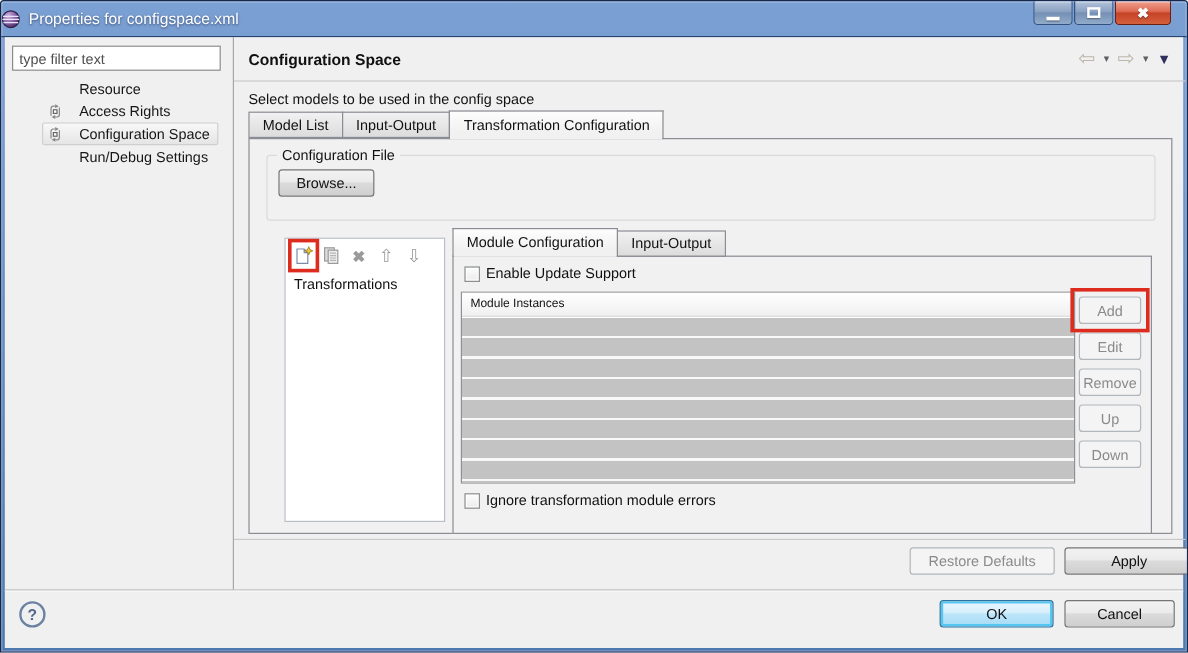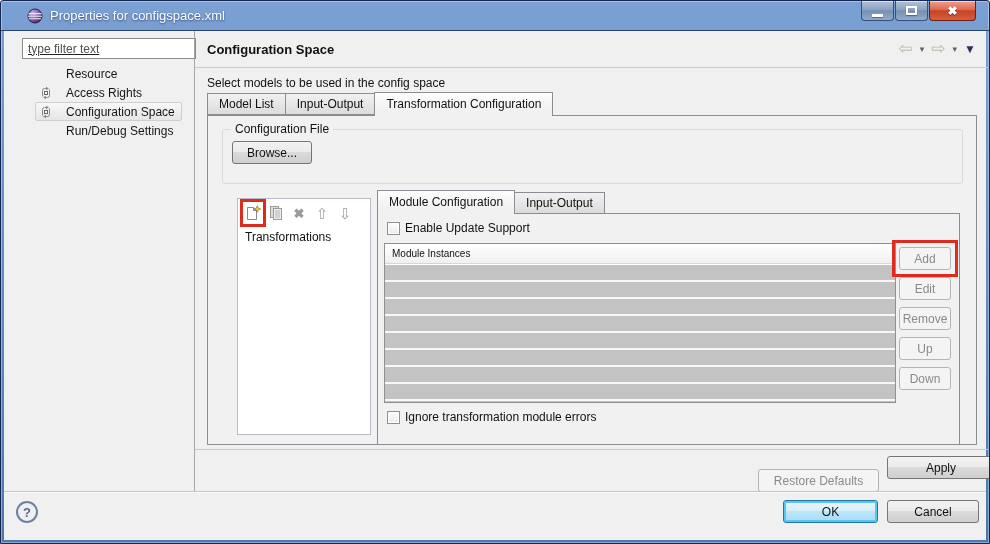--- a/index.html
+++ b/index.html
@@ -5,42 +5,42 @@
   * { box-sizing: border-box; margin: 0; padding: 0; }
   html,body { background:#fff; }
   body { font-family:"Liberation Sans", sans-serif; }
 
   .window { position:relative; width:990px; height:544px; overflow:hidden;
     background:linear-gradient(180deg,#7ba0d3,#4d79b0);
     border:1px solid #16284f; border-radius:3px 3px 0 0;
     box-shadow:inset 0 0 0 1px rgba(255,255,255,.35); }
 
   .titlebar { position:absolute; left:0; top:0; right:0; height:30px;
-    display:flex; align-items:center; gap:7px; padding-left:26px;
+    display:flex; align-items:center; gap:7px; padding-left:0;
     border-bottom:1px solid #28446f; }
   .win-title { color:#fff; font-size:13px; text-shadow:0 1px 2px rgba(5,15,45,.6); }
   .app-icon { width:16px; height:16px; display:block; }
 
   .win-controls { position:absolute; top:0; right:13px; display:flex; gap:1px; z-index:9; }
   .wbtn { width:33px; height:20px; border:1px solid #33507e; border-top:none;
     border-radius:0 0 4px 4px; display:flex; align-items:center; justify-content:center;
     background:linear-gradient(180deg,#b3c3da 0%,#8ba2c2 45%,#7590b4 52%,#91abca 100%);
     box-shadow:inset 0 1px 0 rgba(255,255,255,.55); cursor:default; }
   .wbtn.close { width:47px; border-color:#6b2012;
     background:linear-gradient(180deg,#f0a192 0%,#dd6a50 45%,#c64227 52%,#d4603c 100%); }
   .g-min { width:11px; height:3px; background:#fff; margin-top:9px; box-shadow:0 1px 1px rgba(0,0,0,.35); }
   .g-max { width:11px; height:9px; border:2px solid #fff; box-shadow:0 1px 1px rgba(0,0,0,.35); }
   .g-close { color:#fff; font-size:12px; font-weight:bold; line-height:1; text-shadow:0 1px 1px rgba(0,0,0,.45); }
 
   .client { position:absolute; left:3px; right:3px; top:30px; bottom:3px; background:#f0f0f0; }
 
   
-  .filter-input { position:absolute; left:18px; top:7px; width:174px; height:21px;
+  .filter-input { position:absolute; left:6px; top:7px; width:174px; height:21px;
     border:1px solid #8b8b8b; background:#fff; font-size:12px; padding:0 5px;
-    font-family:inherit; color:#222;text-decoration:underline; }
+    font-family:inherit; color:#222; }
   .filter-input::placeholder { color:#4f4f4f; opacity:1; }
   .trow { position:absolute; left:31px; height:19px; display:flex; align-items:center; gap:12px;
     padding:0 6px 0 2px; font-size:12px; color:#161616; cursor:default; border:1px solid transparent; }
   .trow.sel { background:linear-gradient(180deg,#f8f8f8,#e5e5e5); border:1px solid #cfcfcf; border-radius:2px; }
   .ticon { width:16px; height:15px; display:flex; align-items:center; justify-content:center; }
   .vdivider { position:absolute; left:190px; top:0; width:1px; height:461px; background:#a6a6a6; }
 
   
   .content { position:absolute; left:191px; top:0; width:793px; height:461px; }
   .page-title { position:absolute; left:12px; top:11px; font-size:13px; font-weight:bold; color:#101010; }
@@ -96,21 +96,21 @@
   .mtable-header { height:20px; line-height:20px; padding-left:7px; font-size:10px; color:#111;
     background:linear-gradient(180deg,#ffffff,#f0f0f0); border-bottom:1px solid #d6d6d6; cursor:default; }
   .mtable-body { position:absolute; left:0; right:0; top:21px; bottom:0;
     background:repeating-linear-gradient(180deg,#c3c3c3 0px,#c3c3c3 15px,#f8f8f8 15px,#f8f8f8 17px); }
 
   .sbtn { position:absolute; left:521px; width:52px; }
   .red-box-add { position:absolute; left:514px; top:26px; width:66px; height:37px;
     border:3px solid #dd2b1e; z-index:4; pointer-events:none; }
 
   .apply-sep { position:absolute; left:0; right:0; top:418px; height:1px; background:#c9c9c9; }
-  .restore-btn { position:absolute; left:563px; top:438px; width:121px; }
+  .restore-btn { position:absolute; left:563px; top:425px; width:121px; }
   .apply-btn { position:absolute; left:692px; top:425px; width:108px; }
 
   .bottom-sep { position:absolute; left:0; right:0; top:460px; height:1px; background:#c6c6c6; box-shadow:0 1px 0 #fafafa; }
   .help-btn { position:absolute; left:12px; top:470px; width:22px; height:22px; border:2px solid #6b82a3;
     border-radius:50%; background:transparent; color:#51688a; font-size:13px; font-weight:bold;
     display:flex; align-items:center; justify-content:center; font-family:inherit; cursor:default; }
   .ok-btn { position:absolute; left:779px; top:469px; width:95px; border:1px solid #2a73a0;
     box-shadow:inset 0 0 0 2px #56c6f2;
     background:linear-gradient(180deg,#eaf6fd 0%,#d7effc 45%,#bde6fa 50%,#a6dbf5 100%); }
   .cancel-btn { position:absolute; left:883px; top:469px; width:92px; }

